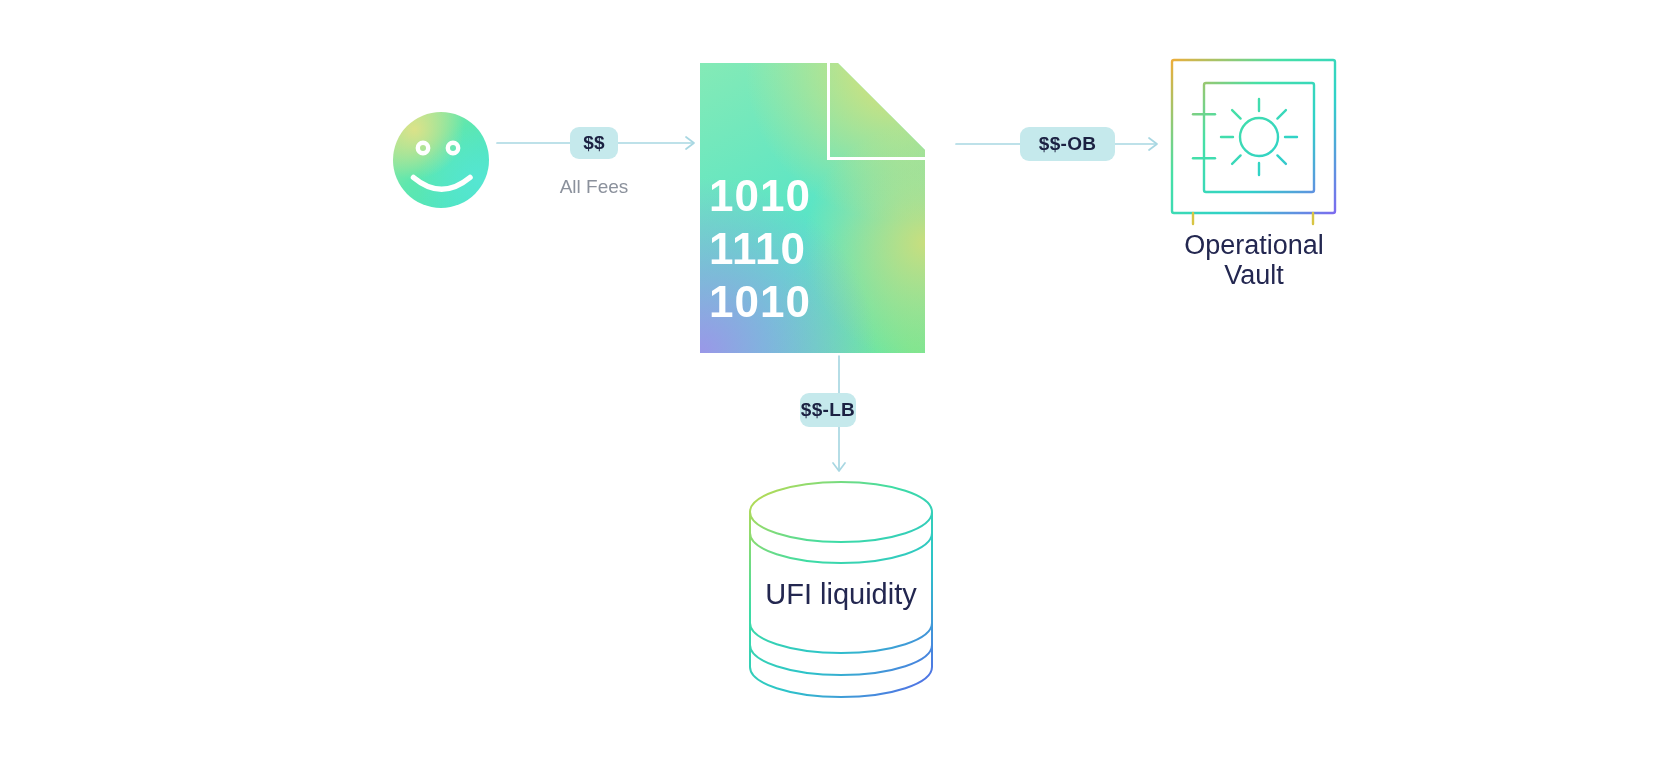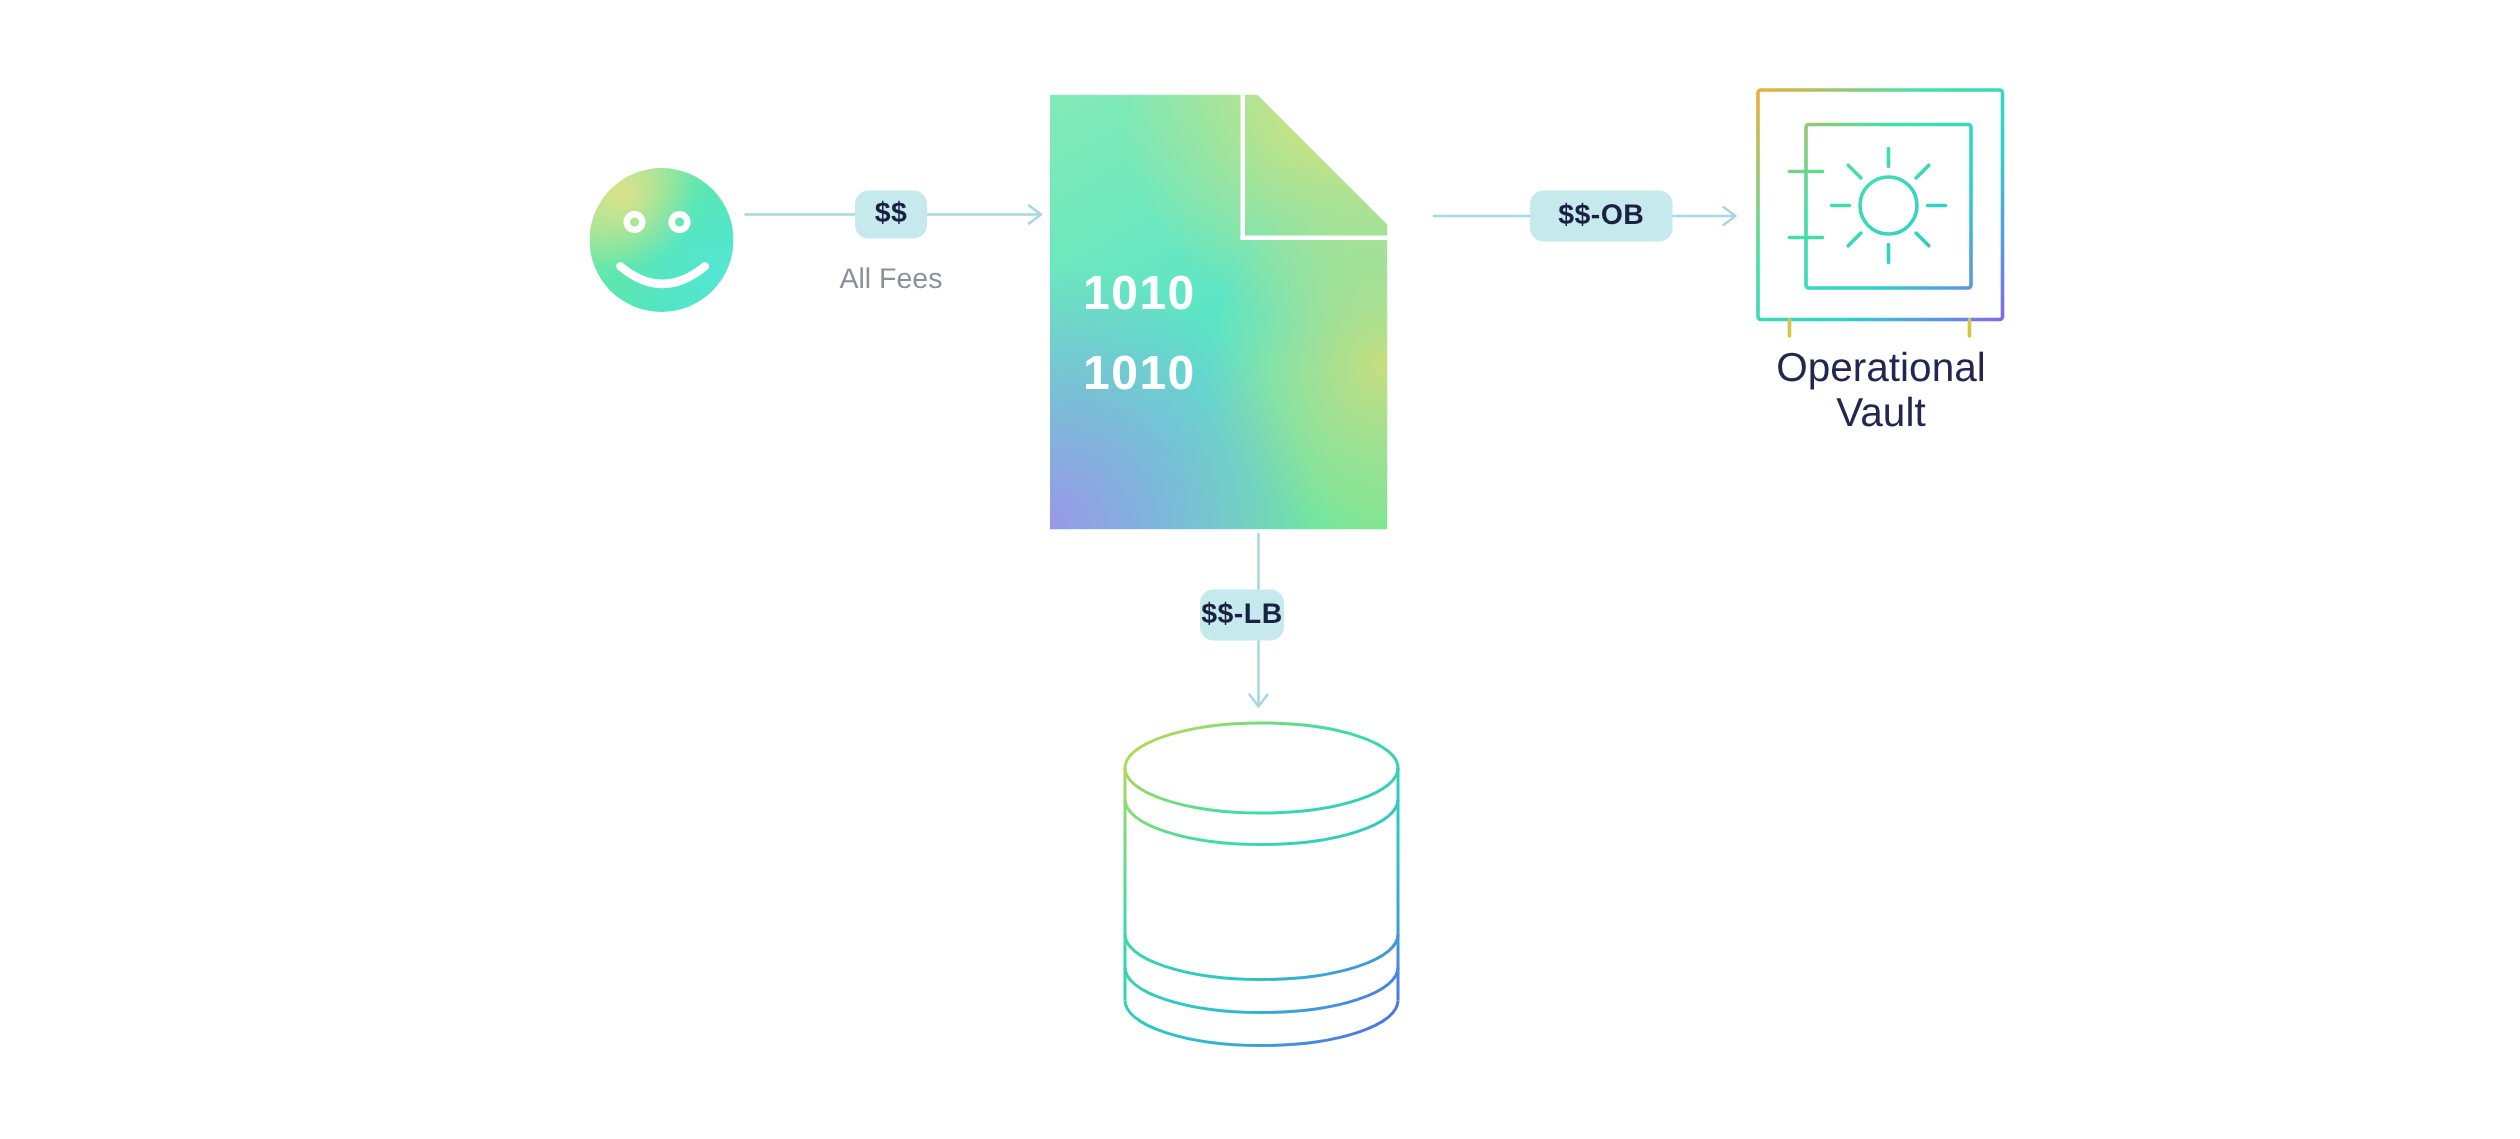--- a/index.html
+++ b/index.html
@@ -57,22 +57,22 @@
       linear-gradient(150deg, #84eab6 0%, #5be5c5 50%, #4fe2d4 100%);
     clip-path: polygon(0% 0%, 61.3% 0%, 100% 30%, 100% 100%, 0% 100%);
   }
   .doc .fold-line-v {
     position: absolute; left: 127px; top: 0; width: 3px; height: 97px; background: #ffffff;
   }
   .doc .fold-line-h {
     position: absolute; left: 127px; top: 94px; width: 98px; height: 3px; background: #ffffff;
   }
   .doc .binary {
-    position: absolute; left: 22px; top: 106px;
-    color: #ffffff; font-weight: 700; font-size: 32px; line-height: 53px;
+    position: absolute; left: 9px; top: 106px;
+    color: #ffffff; font-weight: 700; font-size: 44px; line-height: 53px;
     letter-spacing: 1px;
   }
 
   
   .vault-svg { position: absolute; left: 1165px; top: 52px; }
   .node-label {
     position: absolute; text-align: center;
     color: #232750; font-weight: 400;
   }
   .vault-label { left: 1154px; top: 230px; width: 200px; font-size: 27px; line-height: 30px; }
@@ -101,20 +101,21 @@
   <div class="badge badge-fees">
     <span>$$</span>
   </div>
   <div class="caption">All Fees</div>
 
   <div class="doc">
     <div class="fold-line-v"></div>
     <div class="fold-line-h"></div>
     <div class="binary">
       <div>1010</div>
+      <div>1110</div>
       <div>1010</div>
     </div>
   </div>
 
   <svg class="arrow-svg" style="left:956px; top:136px;" width="208" height="16">
     <line x1="0" y1="8" x2="200" y2="8"></line>
     <path d="M193 2 L201 8 L193 14"></path>
   </svg>
   <div class="badge badge-ob">
     <span>$$-OB</span>
@@ -175,15 +176,16 @@
       <ellipse cx="96" cy="37" rx="91" ry="30"></ellipse>
       <line x1="5" y1="37" x2="5" y2="192"></line>
       <line x1="187" y1="37" x2="187" y2="192"></line>
       <path d="M5 58 A 91 30 0 0 0 187 58"></path>
       <path d="M5 148 A 91 30 0 0 0 187 148"></path>
       <path d="M5 170 A 91 30 0 0 0 187 170"></path>
       <path d="M5 192 A 91 30 0 0 0 187 192"></path>
     </g>
   </svg>
   <div class="node-label pool-label">
+    <div>UFI liquidity</div>
   </div>
 
 </div>
 
 </body></html>

